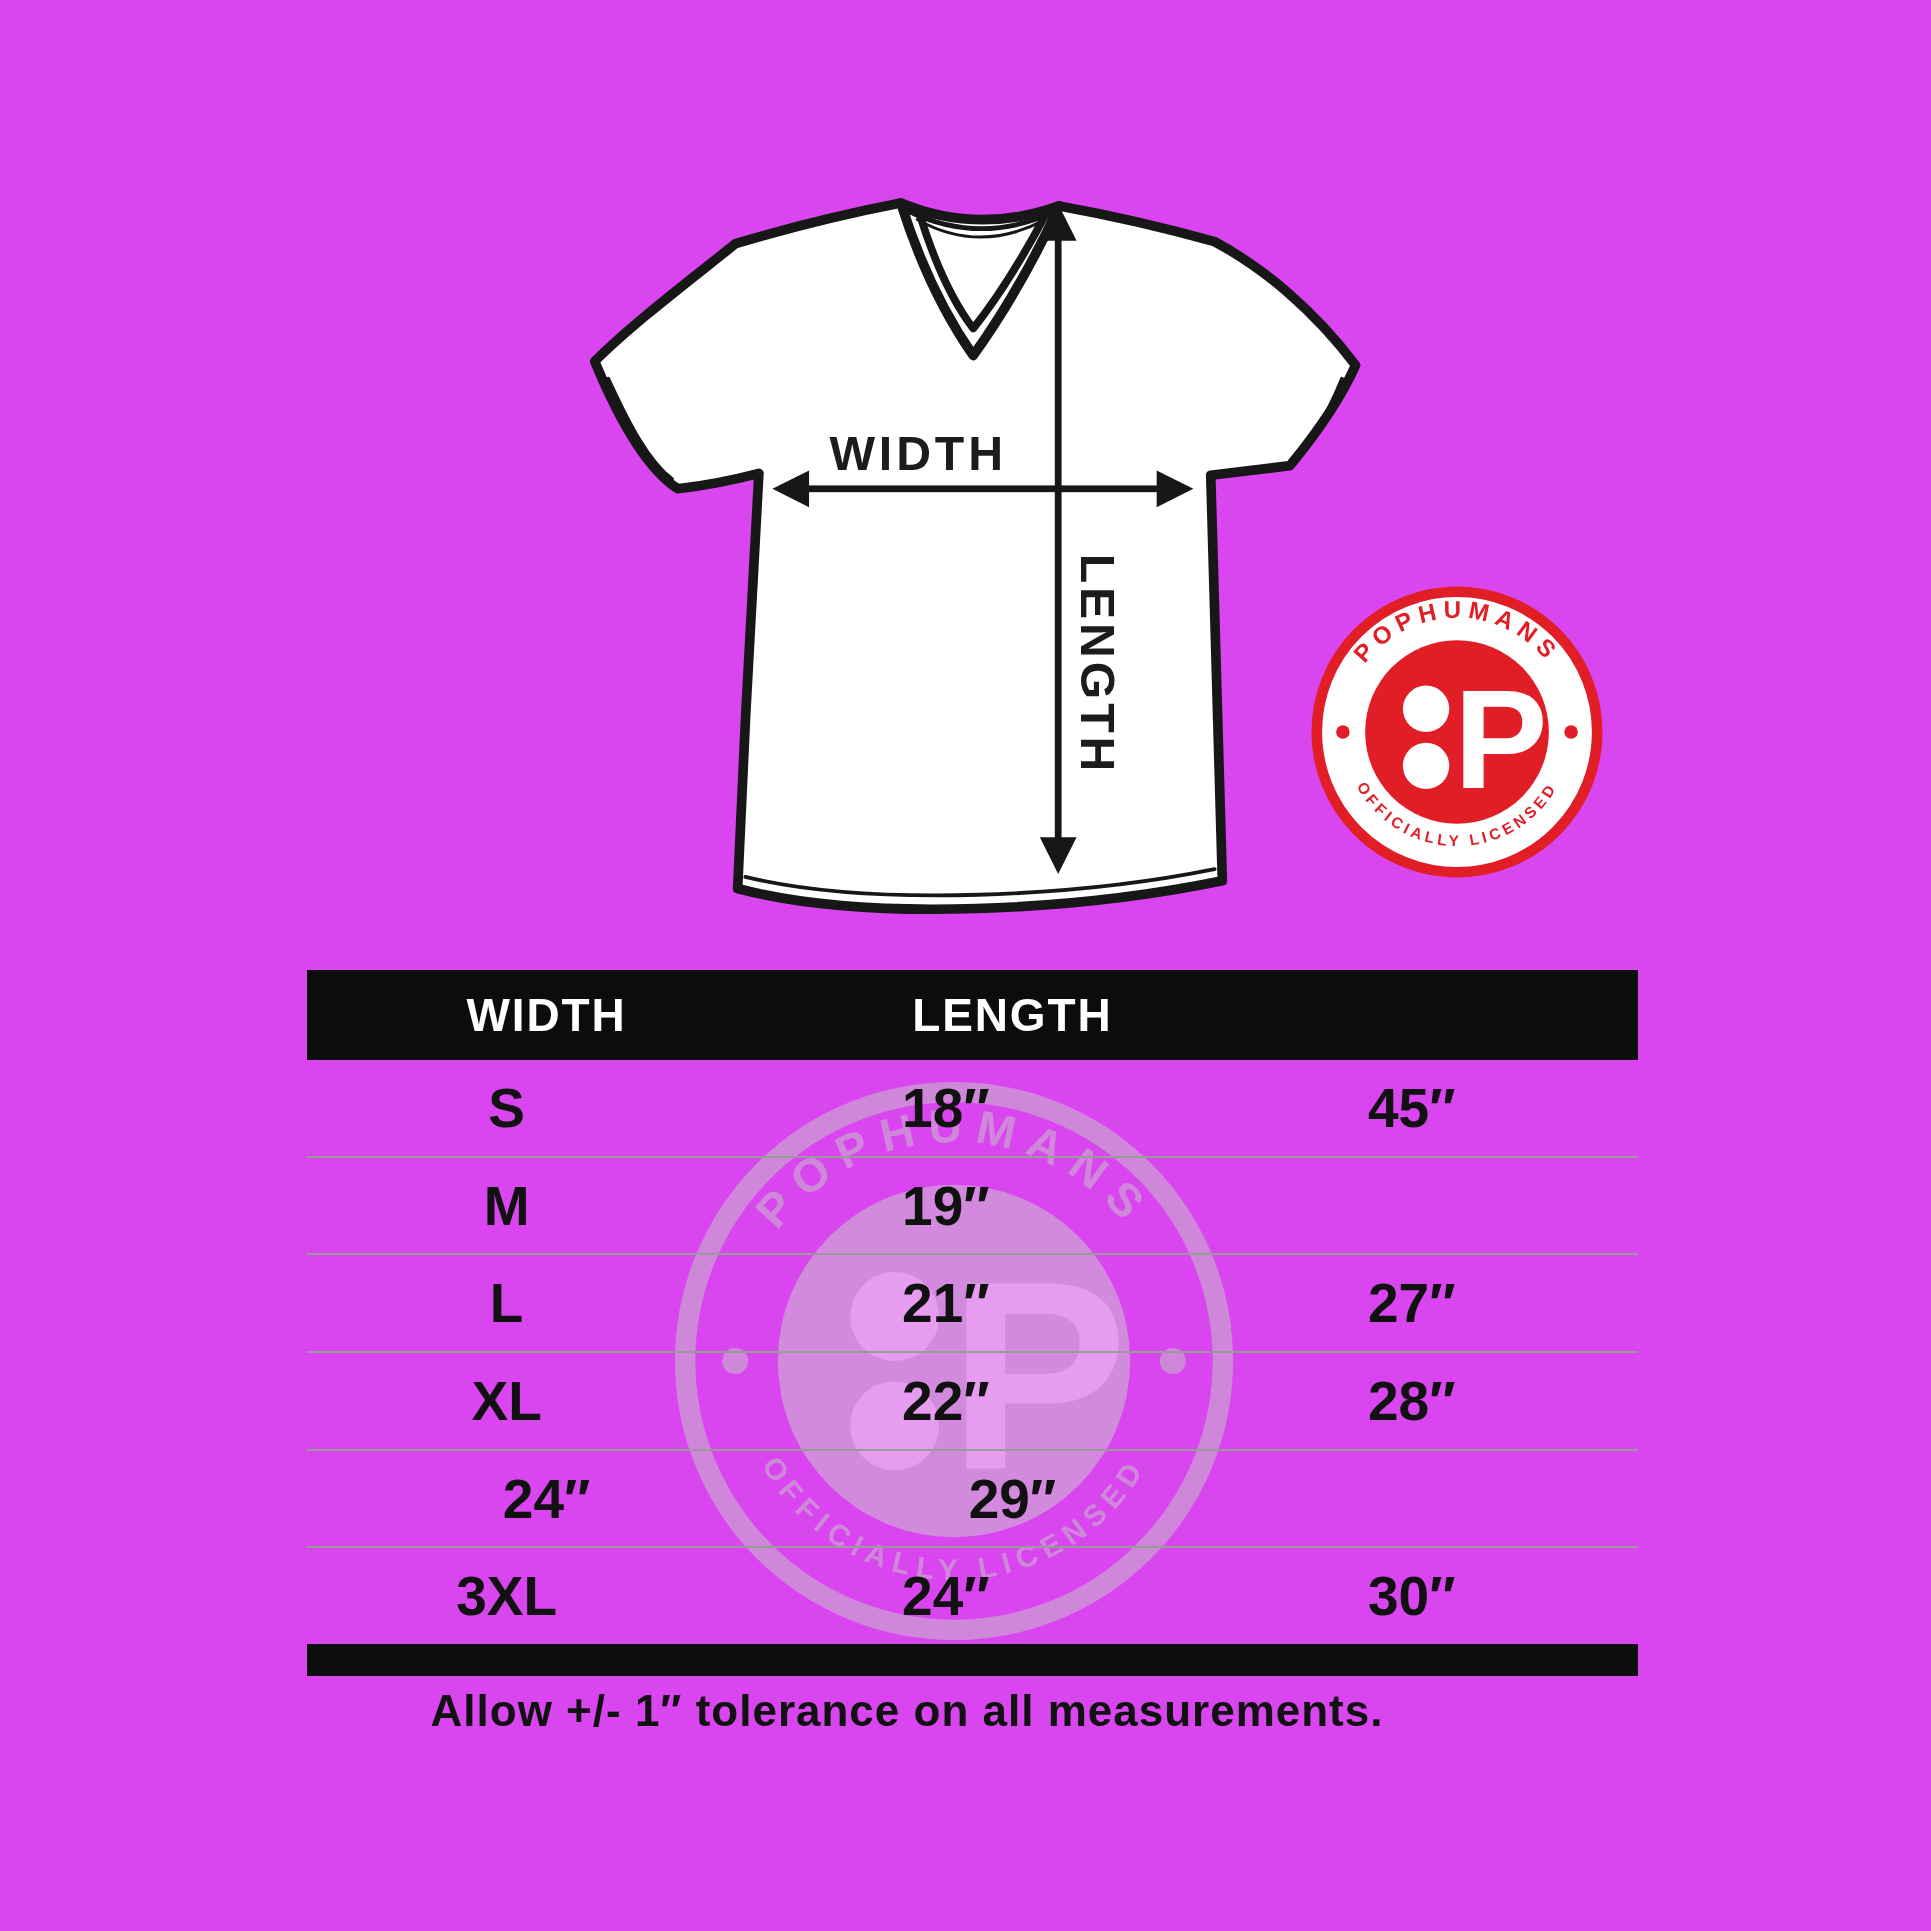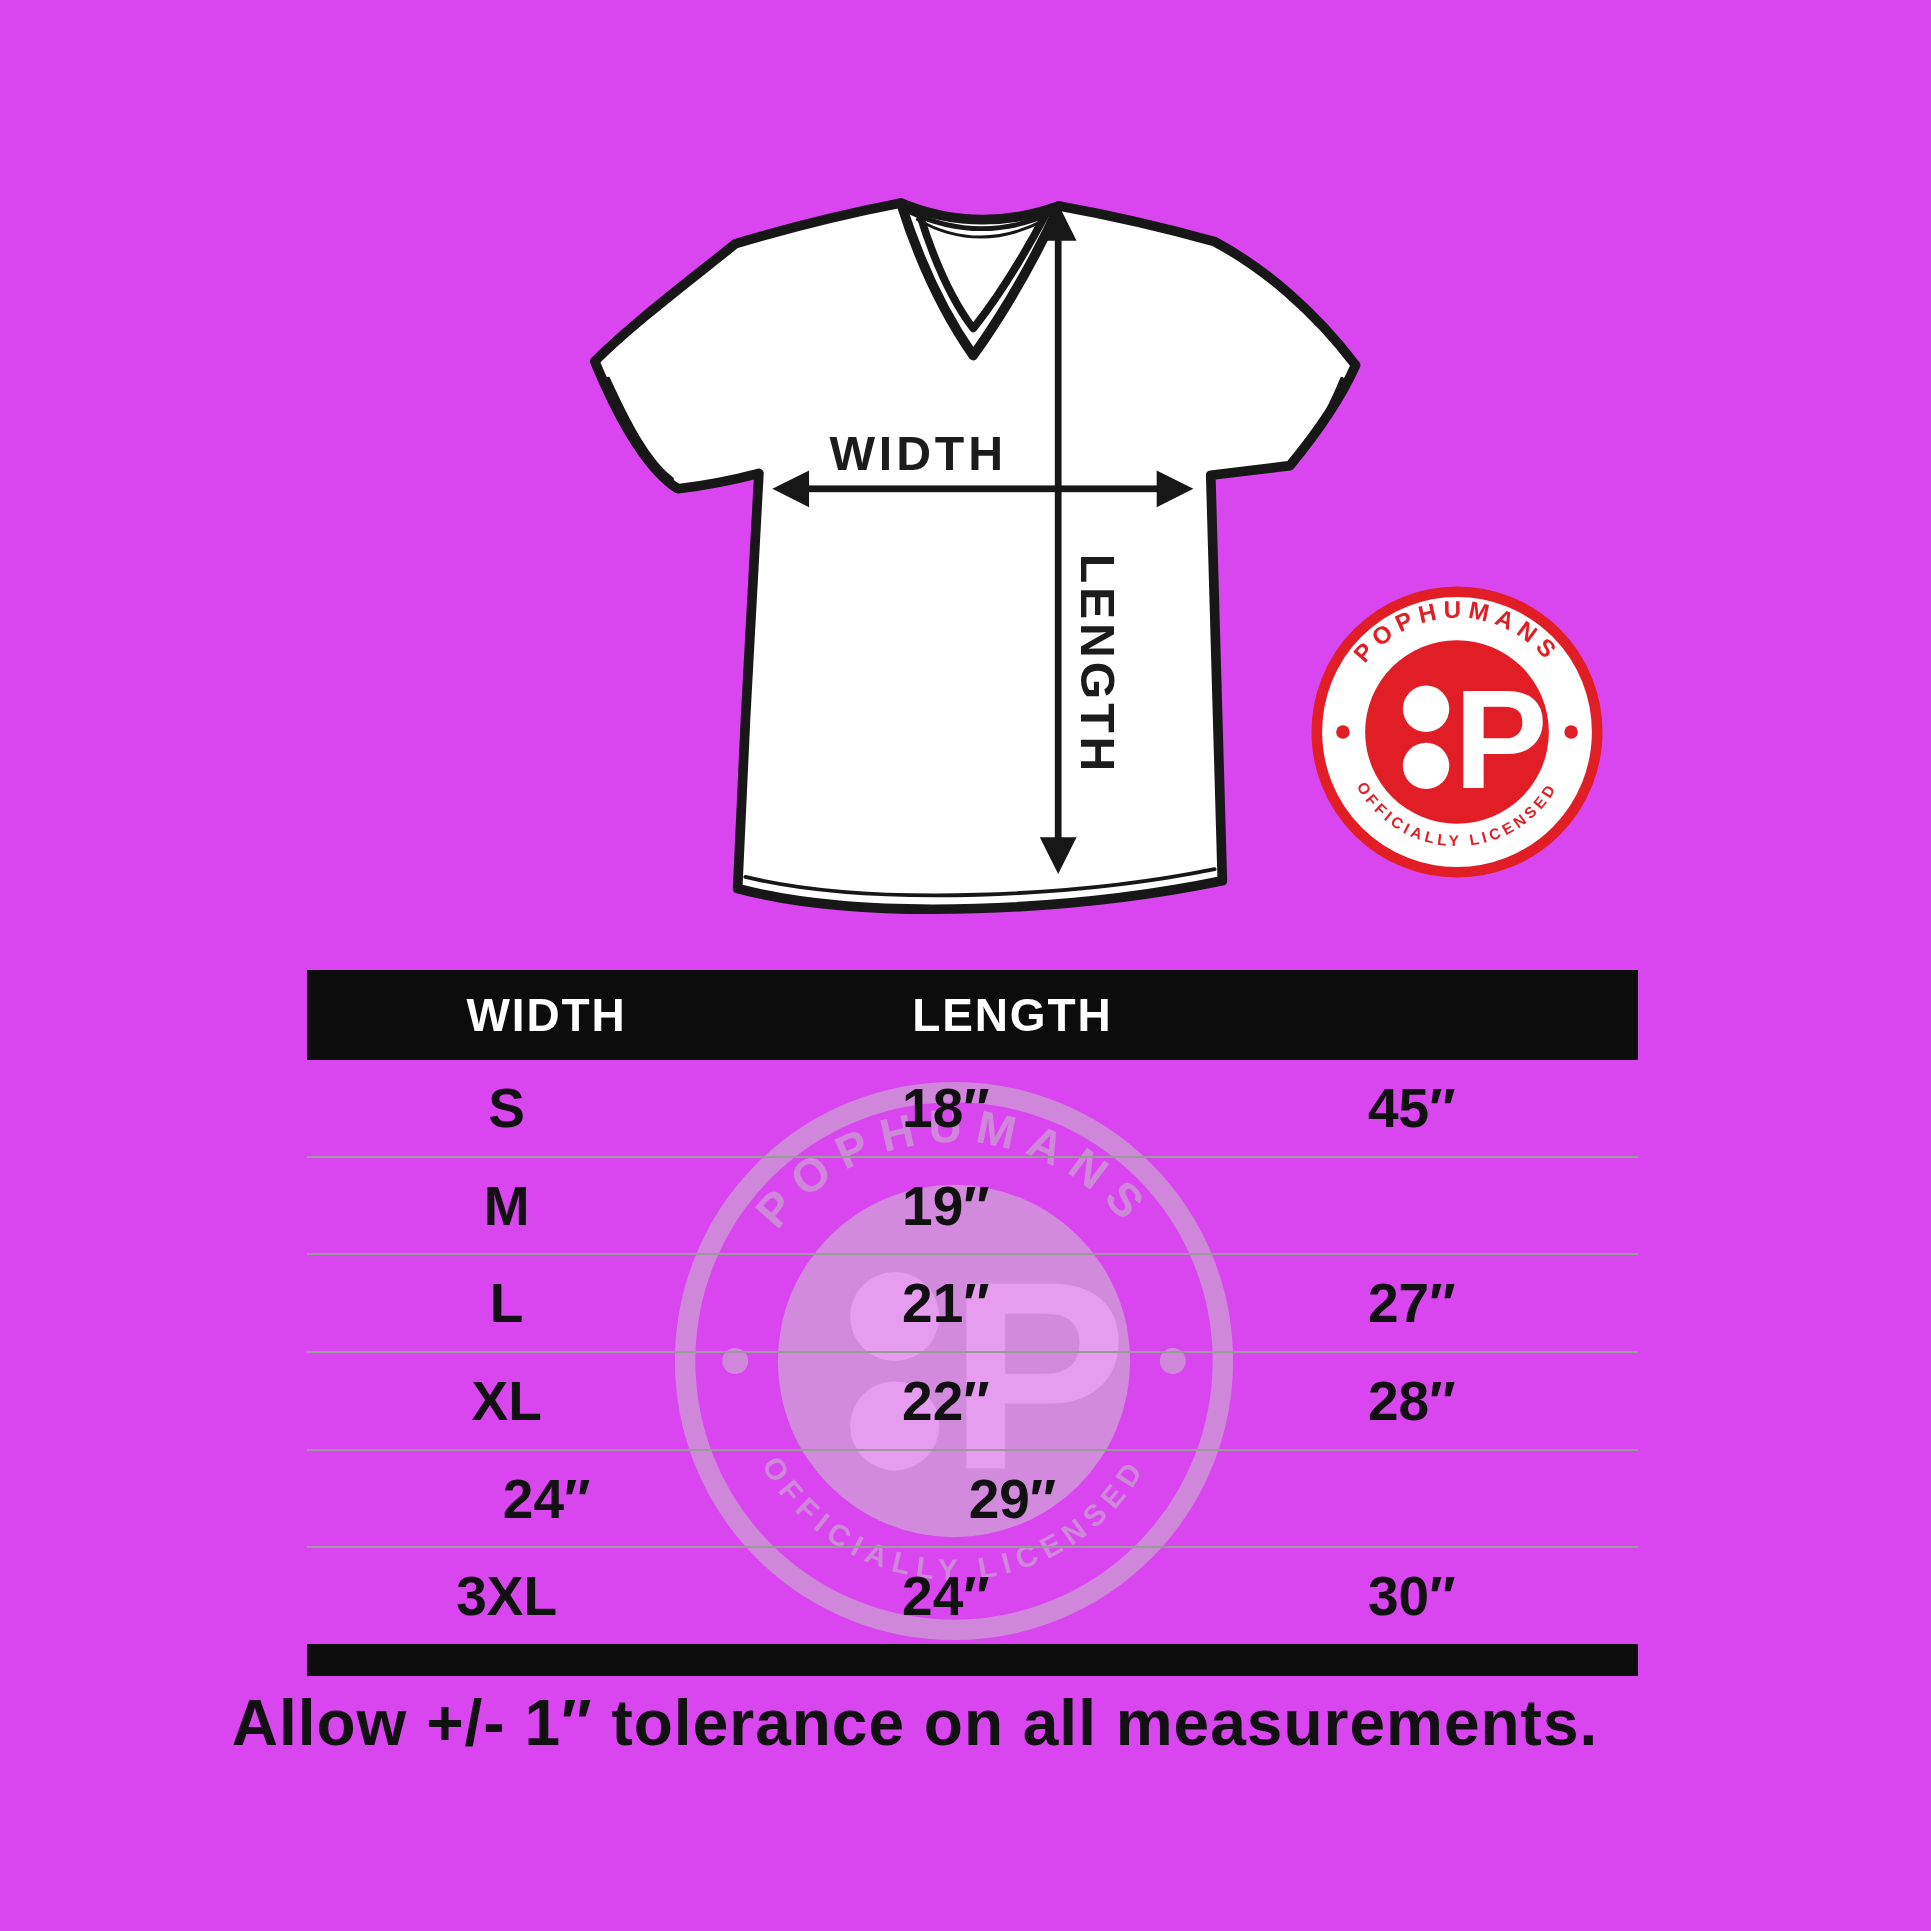--- a/index.html
+++ b/index.html
@@ -32,21 +32,21 @@
   .trow{display:flex;align-items:center;flex:1;color:#111;font-weight:bold;font-size:55px;}
   .trow + .trow{border-top:2.9px solid #9a9a9a;}
   .c1{width:30%;text-align:center;}
   .c2{width:36%;text-align:center;}
   .c3{width:34%;text-align:center;}
   .bottom-bar{height:32px;background:#0c0c0c;}
 
   
   .note{
     position:absolute;left:0;top:1686px;width:1814px;text-align:center;
-    font-size:64px;font-weight:bold;color:#111;z-index:2;letter-spacing:1px;margin-left:8px;
+    font-size:44px;font-weight:bold;color:#111;z-index:2;letter-spacing:1px;
   }
 </style>
 </head>
 <body>
 
 <div class="canvas">
 
   <svg class="illustration" viewBox="0 0 2000 1000">
     <g stroke="#171717" stroke-linejoin="round" stroke-linecap="round" fill="none">
 

